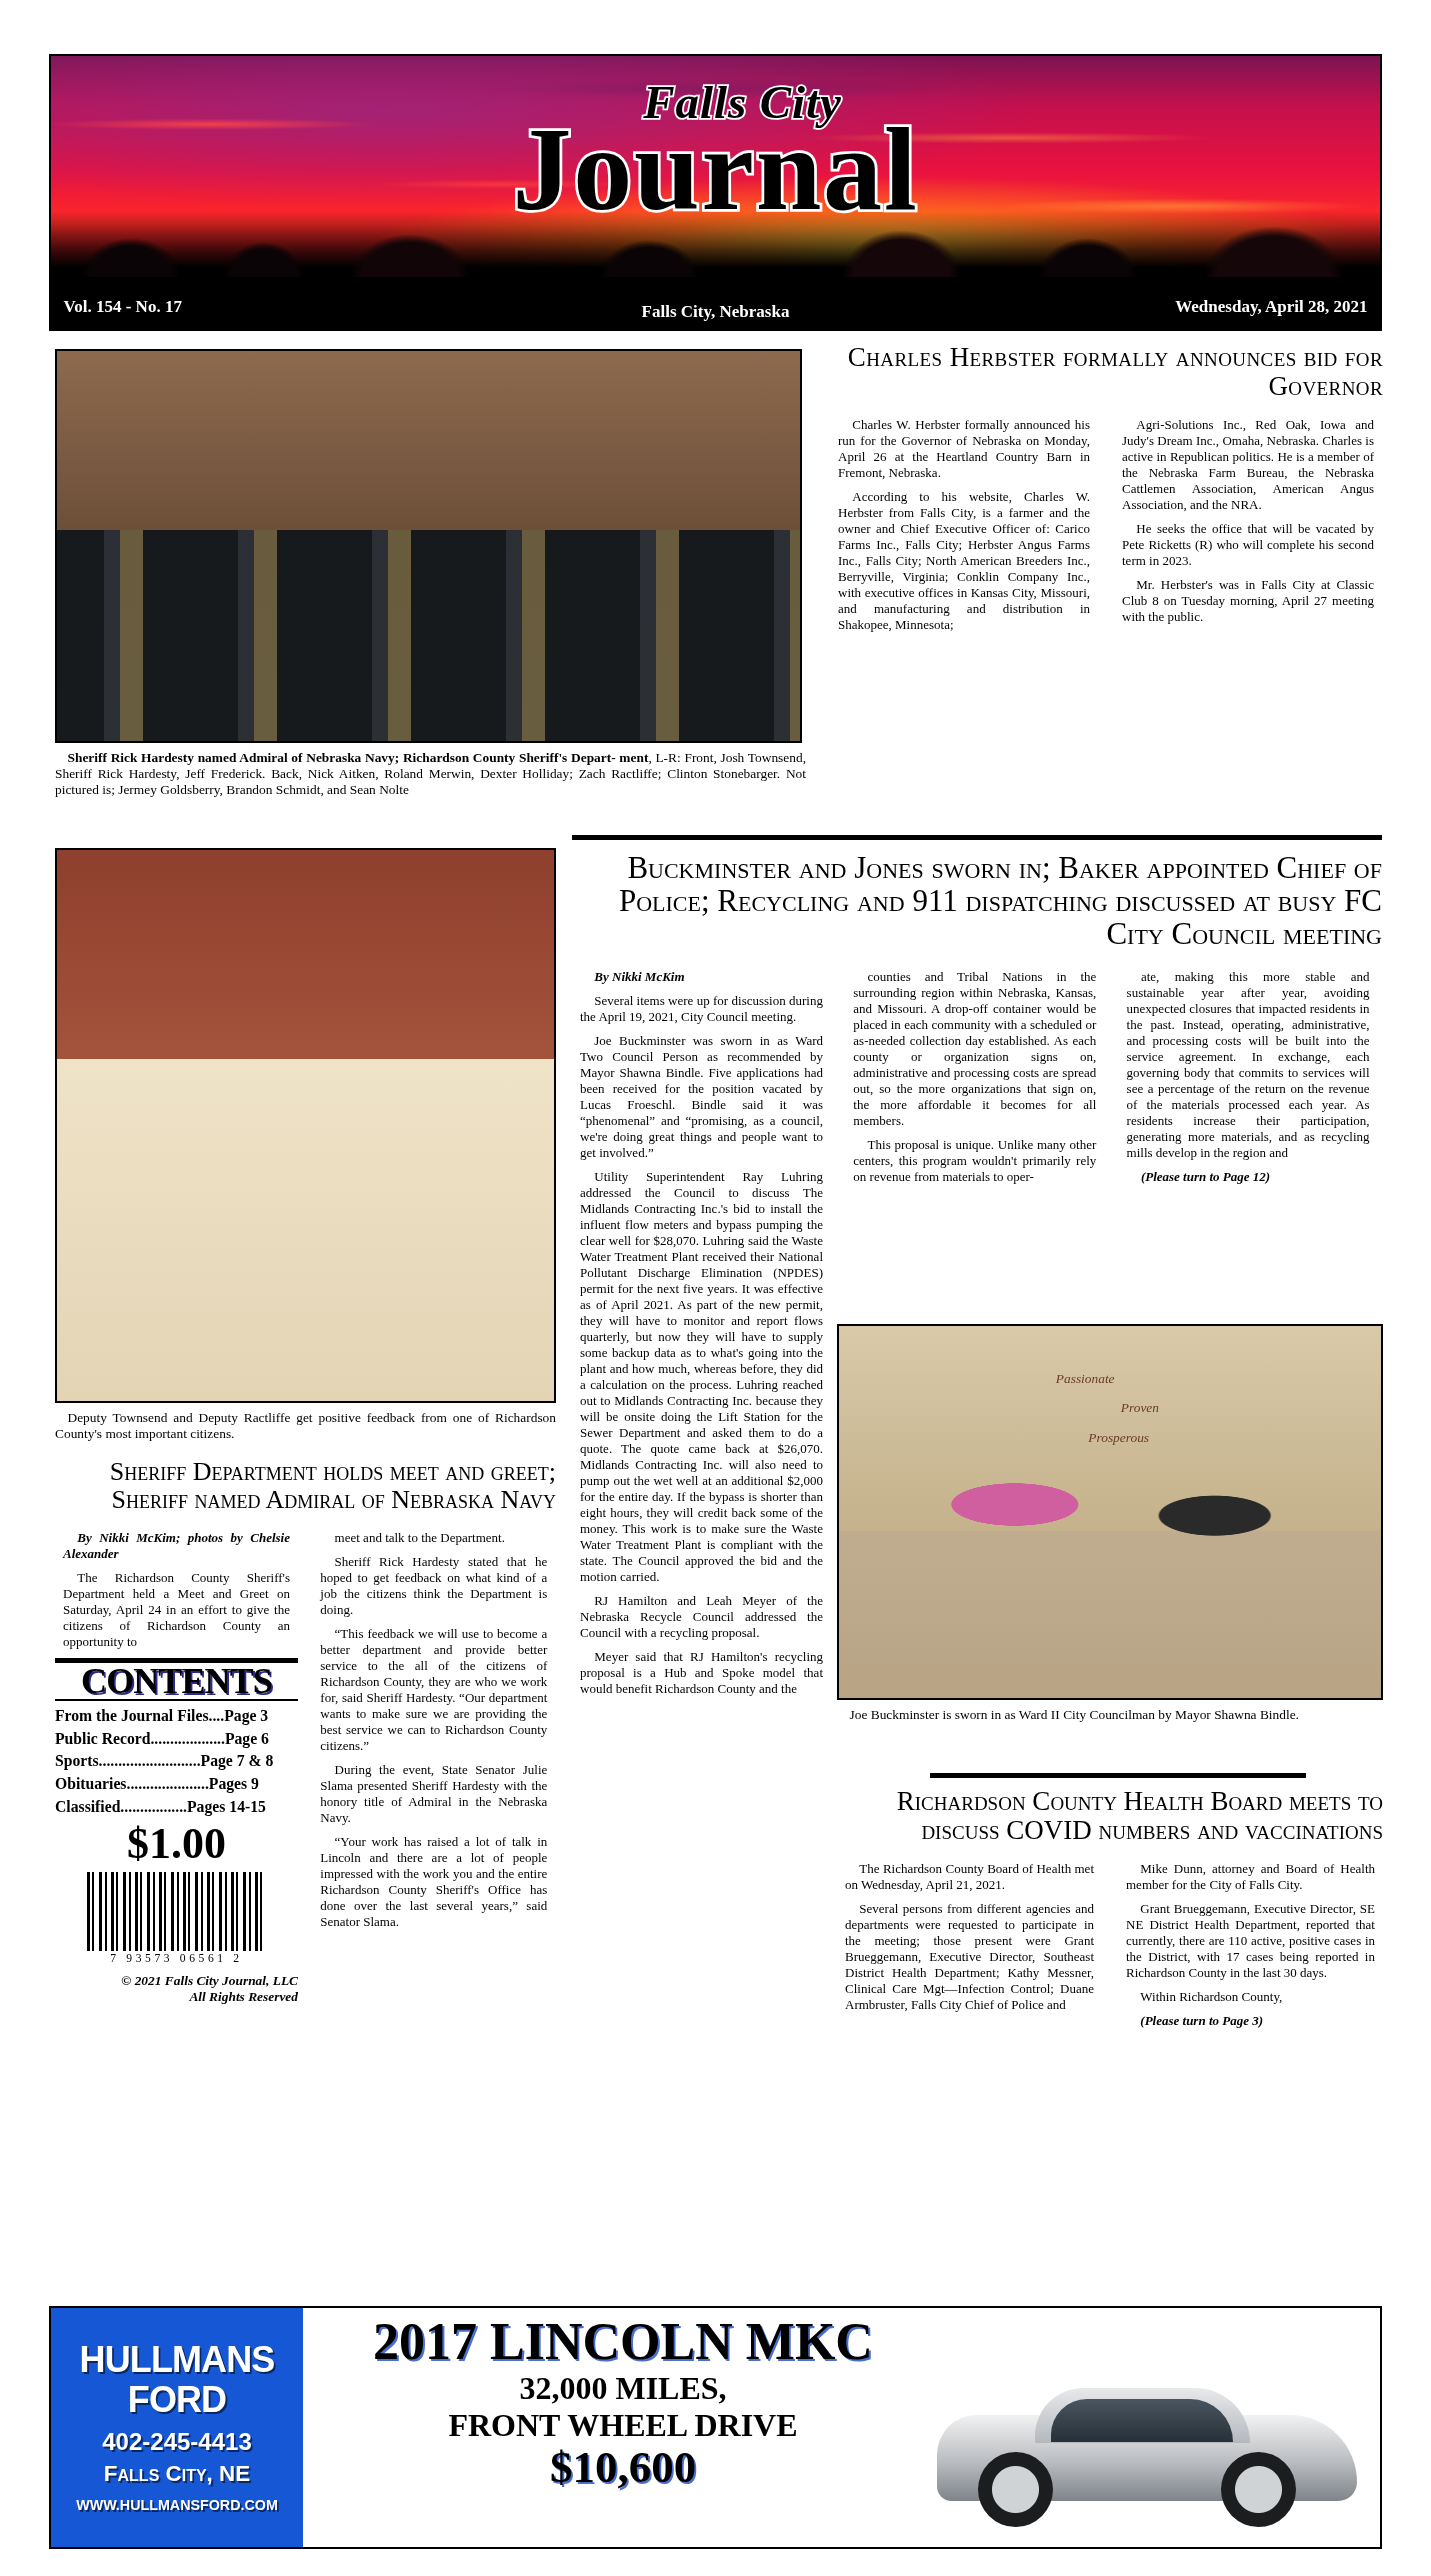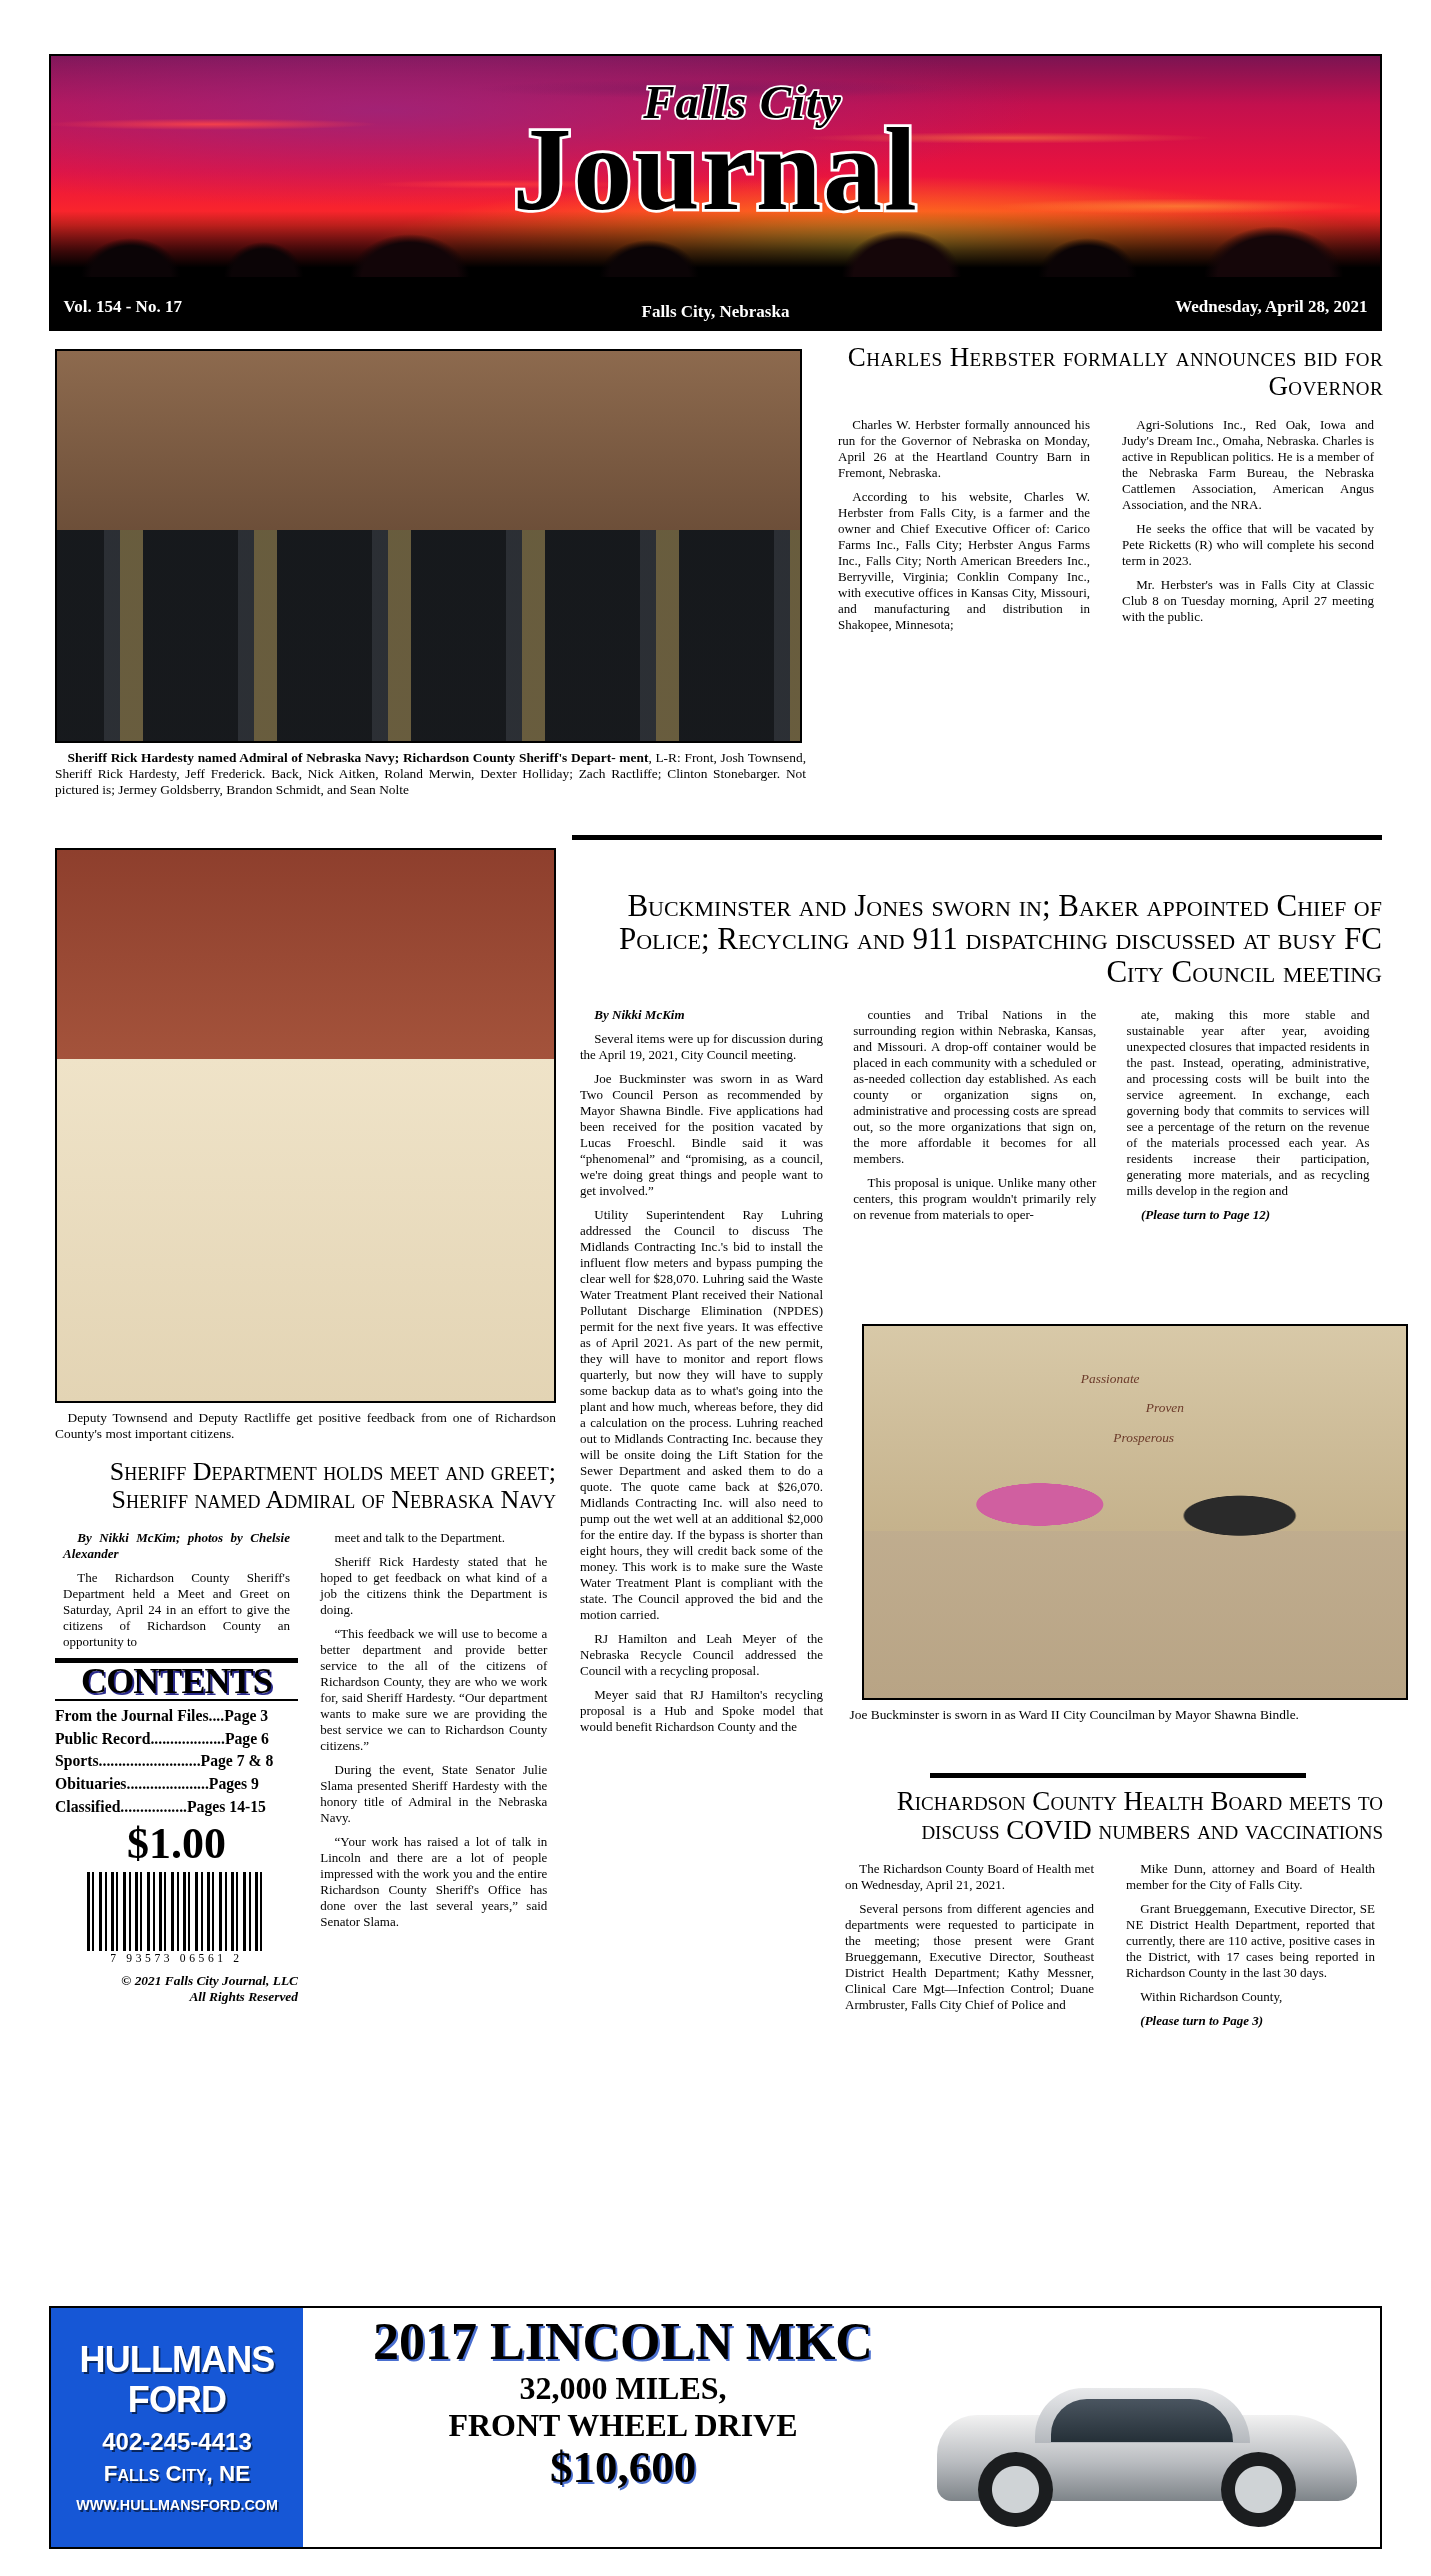--- a/index.html
+++ b/index.html
@@ -169,21 +169,21 @@
         <p>Agri-Solutions Inc., Red Oak, Iowa and Judy's Dream Inc., Omaha, Nebraska. Charles is active in Republican politics. He is a member of the Nebraska Farm Bureau, the Nebraska Cattlemen Association, American Angus Association, and the NRA.</p>
         <p>He seeks the office that will be vacated by Pete Ricketts (R) who will complete his second term in 2023.</p>
         <p>Mr. Herbster's was in Falls City at Classic Club 8 on Tuesday morning, April 27 meeting with the public.</p>
       </div>
     </div>
   </div>
 
   <div class="rule" style="position:absolute;left:572px;top:835px;width:810px;"></div>
 
   <div style="position:absolute;left:572px;top:852px;width:810px;">
-    <div class="hl" style="font-size:31px;margin-top:38px;">Buckminster and Jones sworn in; Baker appointed Chief of Police; Recycling and 911 dispatching discussed at busy FC City Council meeting</div>
+    <div class="hl" style="font-size:31px;">Buckminster and Jones sworn in; Baker appointed Chief of Police; Recycling and 911 dispatching discussed at busy FC City Council meeting</div>
     <div style="display:flex;gap:14.3px;margin-top:10.7px;" class="body">
       <div style="width:259px;">
         <p class="byline">By Nikki McKim</p>
         <p>Several items were up for discussion during the April 19, 2021, City Council meeting.</p>
         <p>Joe Buckminster was sworn in as Ward Two Council Person as recommended by Mayor Shawna Bindle. Five applications had been received for the position vacated by Lucas Froeschl. Bindle said it was “phenomenal” and “promising, as a council, we're doing great things and people want to get involved.”</p>
         <p>Utility Superintendent Ray Luhring addressed the Council to discuss The Midlands Contracting Inc.'s bid to install the influent flow meters and bypass pumping the clear well for $28,070. Luhring said the Waste Water Treatment Plant received their National Pollutant Discharge Elimination (NPDES) permit for the next five years. It was effective as of April 2021. As part of the new permit, they will have to monitor and report flows quarterly, but now they will have to supply some backup data as to what's going into the plant and how much, whereas before, they did a calculation on the process. Luhring reached out to Midlands Contracting Inc. because they will be onsite doing the Lift Station for the Sewer Department and asked them to do a quote. The quote came back at $26,070. Midlands Contracting Inc. will also need to pump out the wet well at an additional $2,000 for the entire day. If the bypass is shorter than eight hours, they will credit back some of the money. This work is to make sure the Waste Water Treatment Plant is compliant with the state. The Council approved the bid and the motion carried.</p>
         <p>RJ Hamilton and Leah Meyer of the Nebraska Recycle Council addressed the Council with a recycling proposal.</p>
         <p>Meyer said that RJ Hamilton's recycling proposal is a Hub and Spoke model that would benefit Richardson County and the</p>
       </div>
       <div style="width:259px;">
@@ -230,21 +230,21 @@
       <div style="width:243px;">
         <p>meet and talk to the Department.</p>
         <p>Sheriff Rick Hardesty stated that he hoped to get feedback on what kind of a job the citizens think the Department is doing.</p>
         <p>“This feedback we will use to become a better department and provide better service to the all of the citizens of Richardson County, they are who we work for, said Sheriff Hardesty. “Our department wants to make sure we are providing the best service we can to Richardson County citizens.”</p>
         <p>During the event, State Senator Julie Slama presented Sheriff Hardesty with the honory title of Admiral in the Nebraska Navy.</p>
         <p>“Your work has raised a lot of talk in Lincoln and there are a lot of people impressed with the work you and the entire Richardson County Sheriff's Office has done over the last several years,” said Senator Slama.</p>
       </div>
     </div>
   </div>
 
-  <div class="photo ph3" style="position:absolute;left:837px;top:1324px;width:546px;height:376px;margin-left:25px;">
+  <div class="photo ph3" style="position:absolute;left:837px;top:1324px;width:546px;height:376px;">
     <div style="position:absolute;left:40%;top:12%;font-style:italic;font-size:13.4px;color:#6b3a2a;">Passionate</div>
     <div style="position:absolute;left:52%;top:20%;font-style:italic;font-size:13.4px;color:#6b3a2a;">Proven</div>
     <div style="position:absolute;left:46%;top:28%;font-style:italic;font-size:13.4px;color:#6b3a2a;">Prosperous</div>
   </div>
   <div style="position:absolute;left:837px;top:1707px;width:546px;">
     <p class="cap" style="margin:0;">Joe Buckminster is sworn in as Ward II City Councilman by Mayor Shawna Bindle.</p>
   </div>
 
   <div class="rule" style="position:absolute;left:930px;top:1773px;width:376px;"></div>
   <div style="position:absolute;left:837px;top:1787px;width:546px;">

